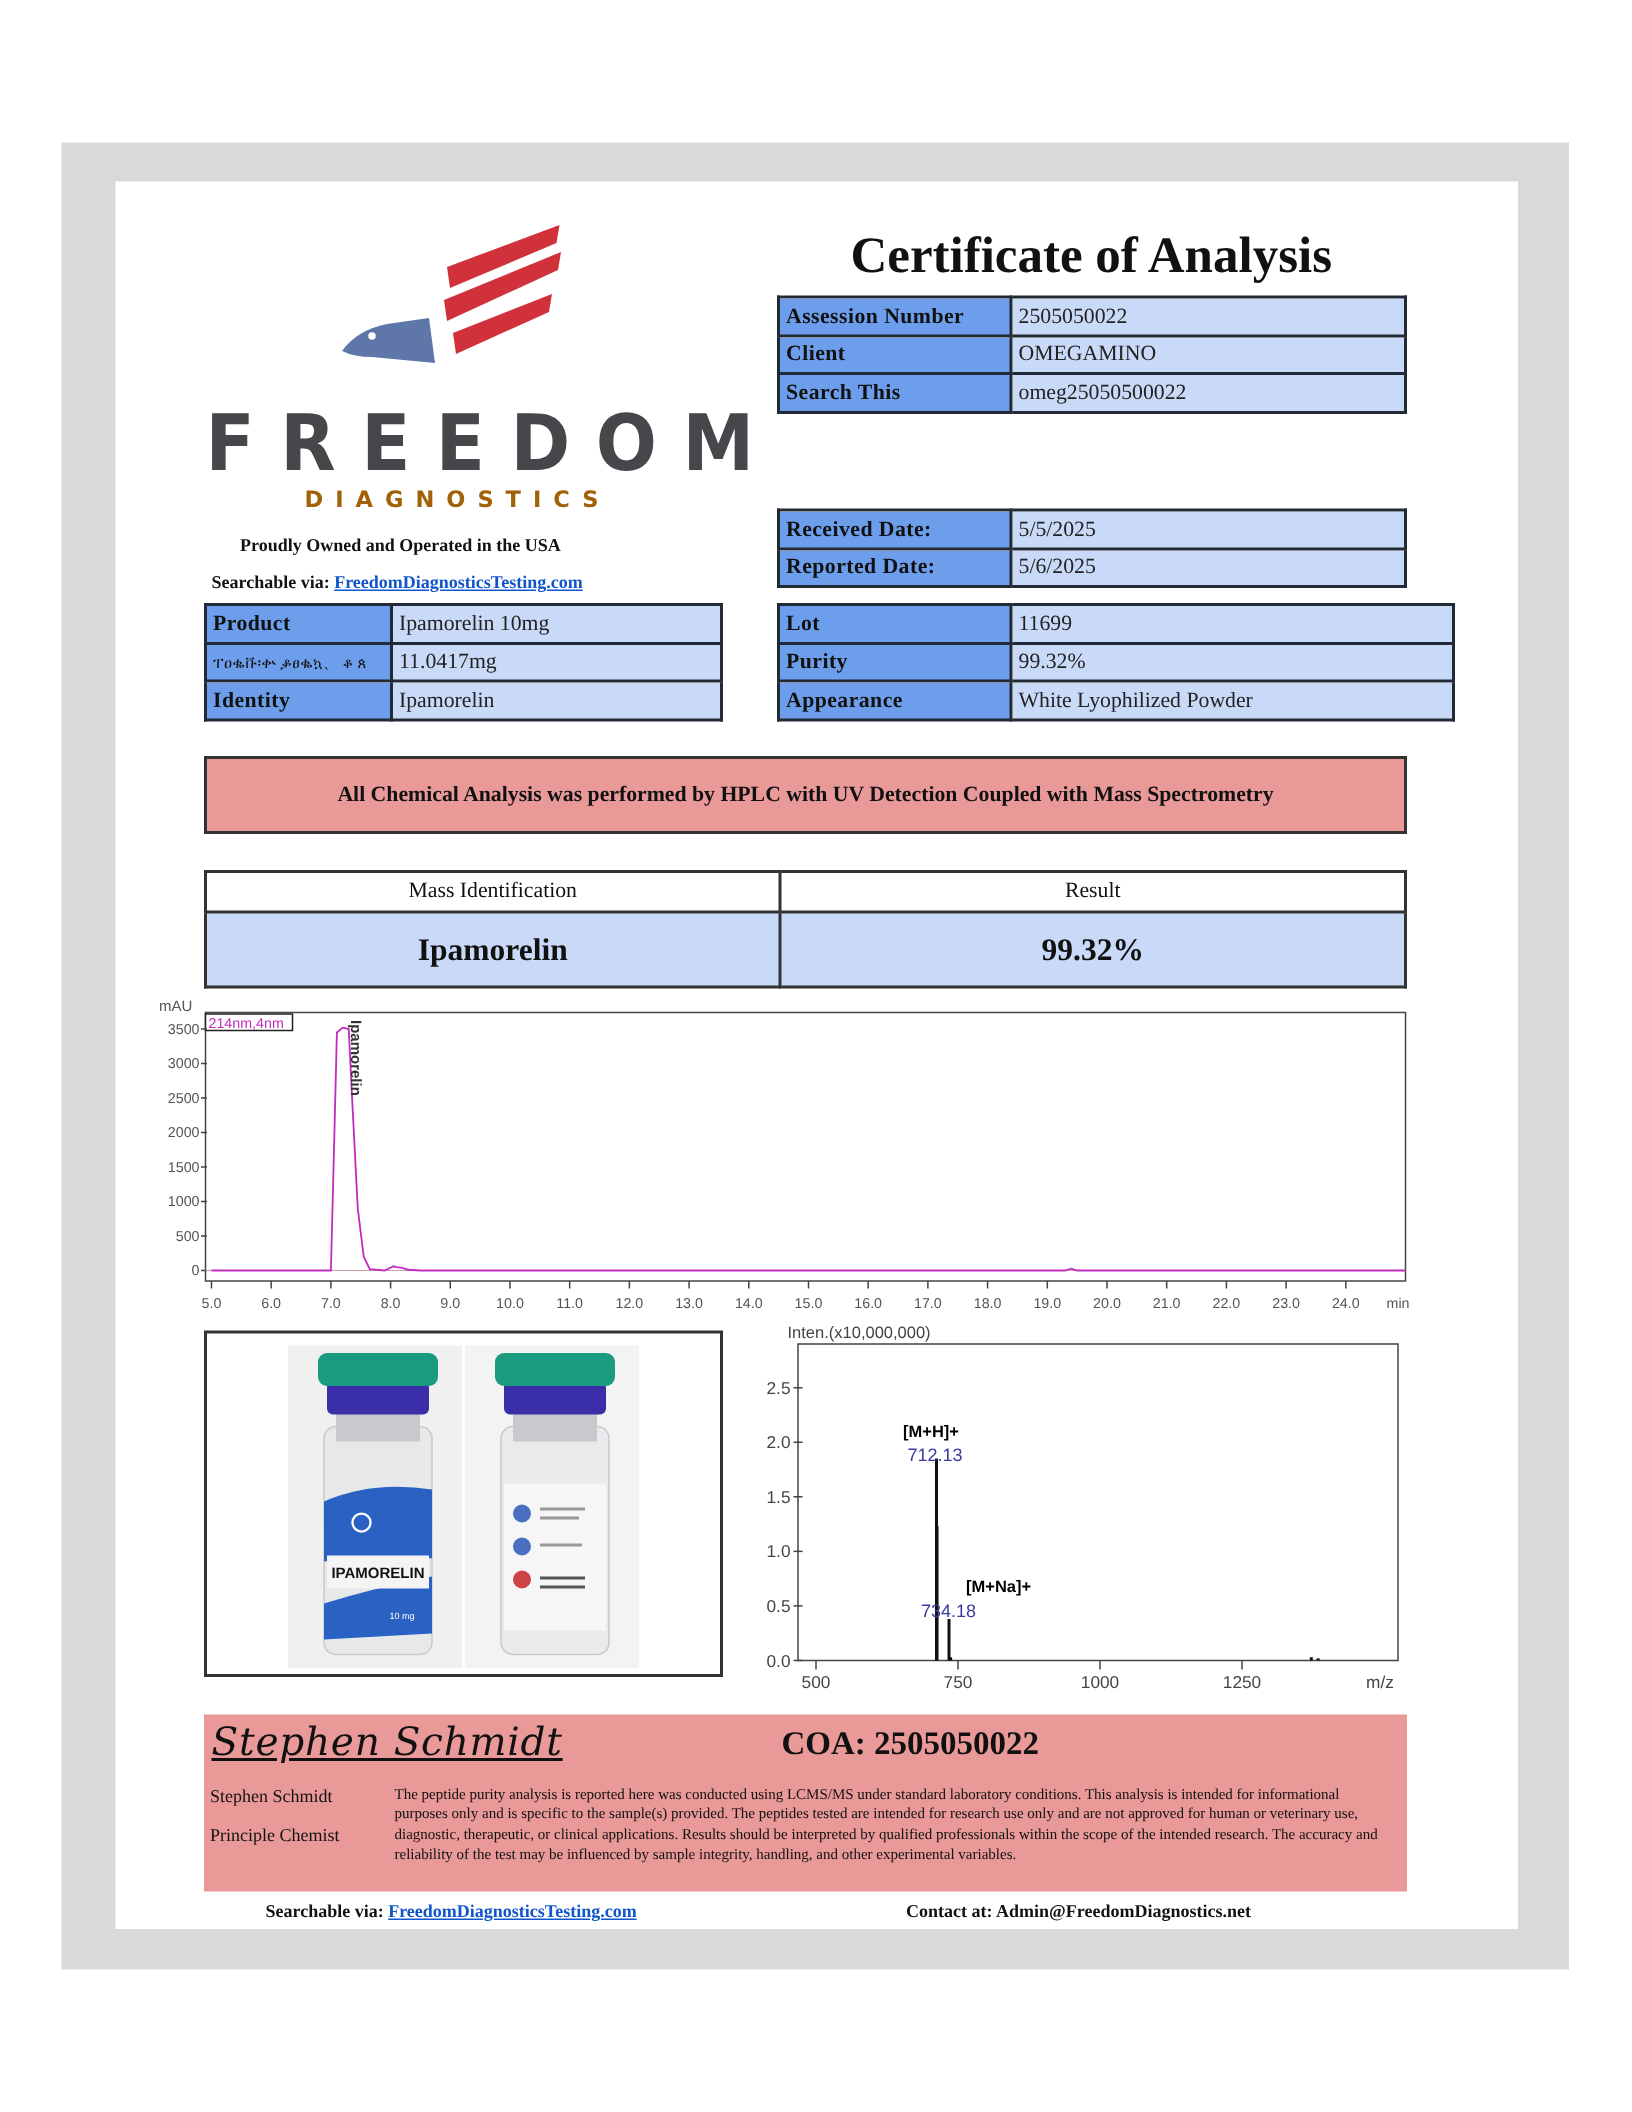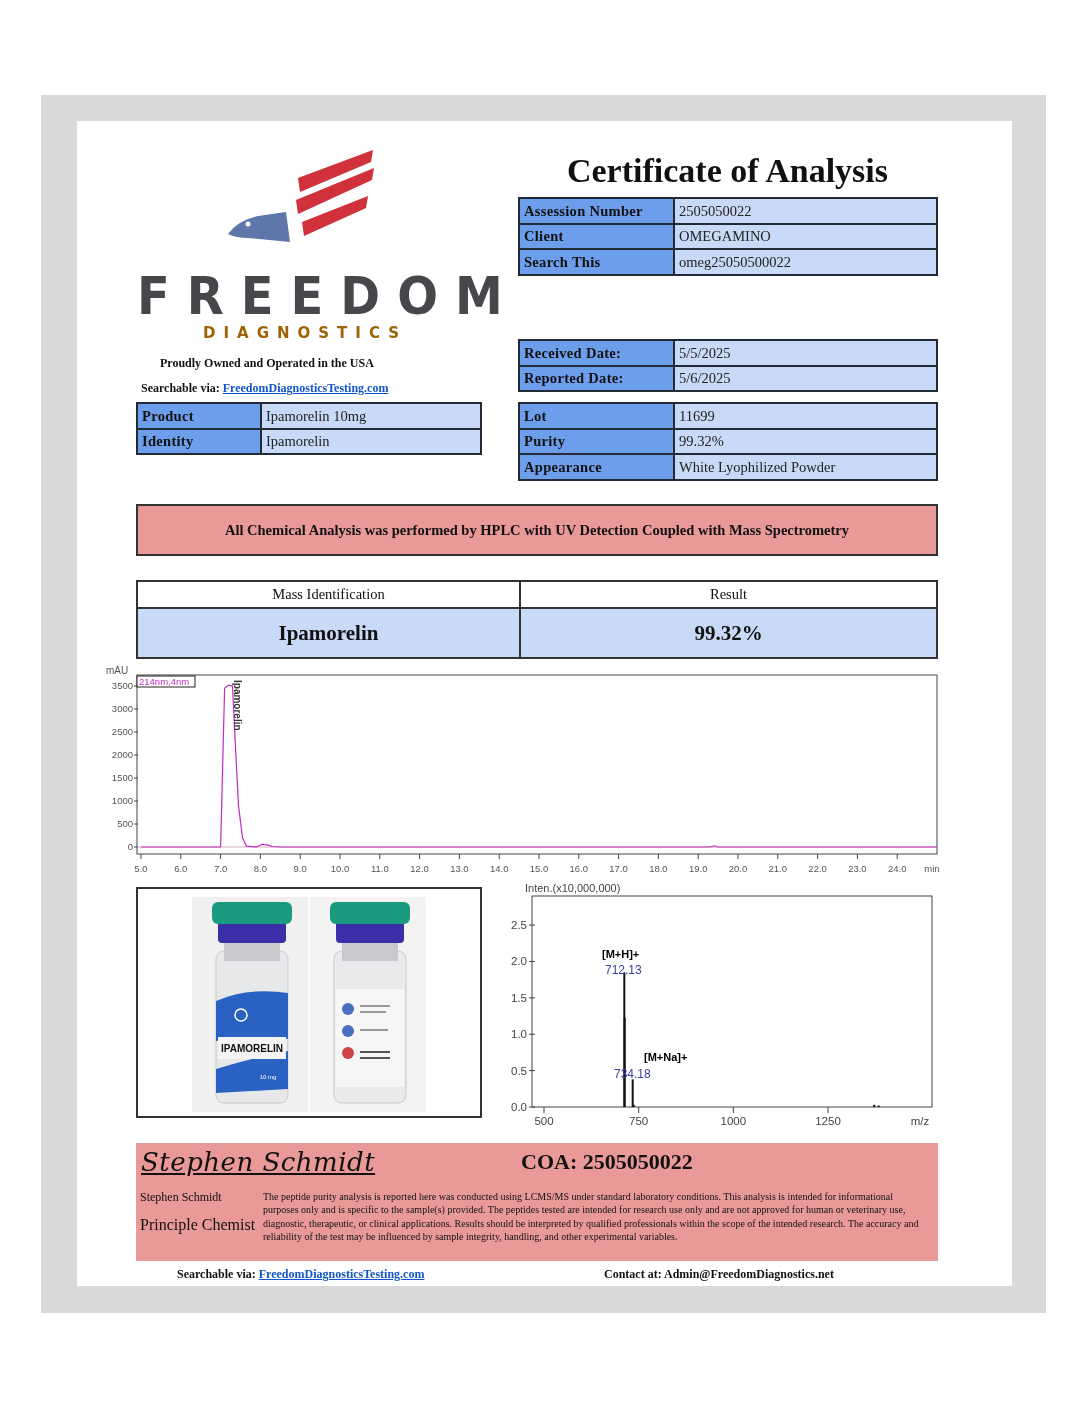--- a/index.html
+++ b/index.html
@@ -40,21 +40,21 @@
 
   .chrom { position: absolute; left: 100px; top: 660px; width: 845px; height: 220px; }
   .ms { position: absolute; left: 495px; top: 880px; width: 455px; height: 250px; }
   .photo { position: absolute; left: 136px; top: 887px; width: 346px; height: 231px; border: 2px solid #333; background: #fff; }
 
   .footer-box { position: absolute; left: 136px; top: 1143px; width: 802px; height: 118px; background: #ea9999; }
   .sig { position: absolute; left: 5px; top: 4px; font-family: "DejaVu Serif", serif; font-style: italic; font-size: 26px;
     text-decoration: underline; color: #111; letter-spacing: 0.5px; }
   .coa { position: absolute; left: 385px; top: 6px; font-size: 22px; font-weight: bold; }
   .chem-name { position: absolute; left: 4px; top: 47px; font-size: 12px; }
-  .chem-title { position: absolute; left: 4px; top: 73px; font-size: 16px; }
+  .chem-title { position: absolute; left: 4px; top: 73px; font-size: 12px; }
   .disclaimer { position: absolute; left: 127px; top: 47px; width: 668px; font-size: 10px; line-height: 13.3px; }
 
   .bottom-search { position: absolute; left: 177px; top: 1267px; font-size: 12px; font-weight: bold; }
   .contact { position: absolute; left: 604px; top: 1267px; font-size: 12px; font-weight: bold; }
   svg text { font-family: "Liberation Sans", "DejaVu Sans", sans-serif; }
 </style>
 </head>
 <body>
 
 <div class="frame"></div>
@@ -107,27 +107,31 @@
 </tbody>
   </table>
 
 <table class="info" style="left:136px; top:402px; width:346px;">
   <tbody>
       <tr>
     <td class="lbl" style="width:124px">Product</td>
     <td class="val">Ipamorelin 10mg</td>
   </tr>
   <tr>
+    <td class="lbl" style="font-size:10px; font-weight:normal;">ፐዐቈቩ፡ቍ ቇፀቈኳ、 ቆ ጰ</td>
+    <td class="val">11.0417mg</td>
+  </tr>
+  <tr>
     <td class="lbl">Identity</td>
     <td class="val">Ipamorelin</td>
   </tr>
 </tbody>
   </table>
 
-<table class="info" style="left:518px; top:402px; width:420px;">
+<table class="info" style="left:518px; top:402px; width:452px;">
   <tbody>
       <tr>
     <td class="lbl" style="width:155px">Lot</td>
     <td class="val">11699</td>
   </tr>
   <tr>
     <td class="lbl">Purity</td>
     <td class="val">99.32%</td>
   </tr>
   <tr>

